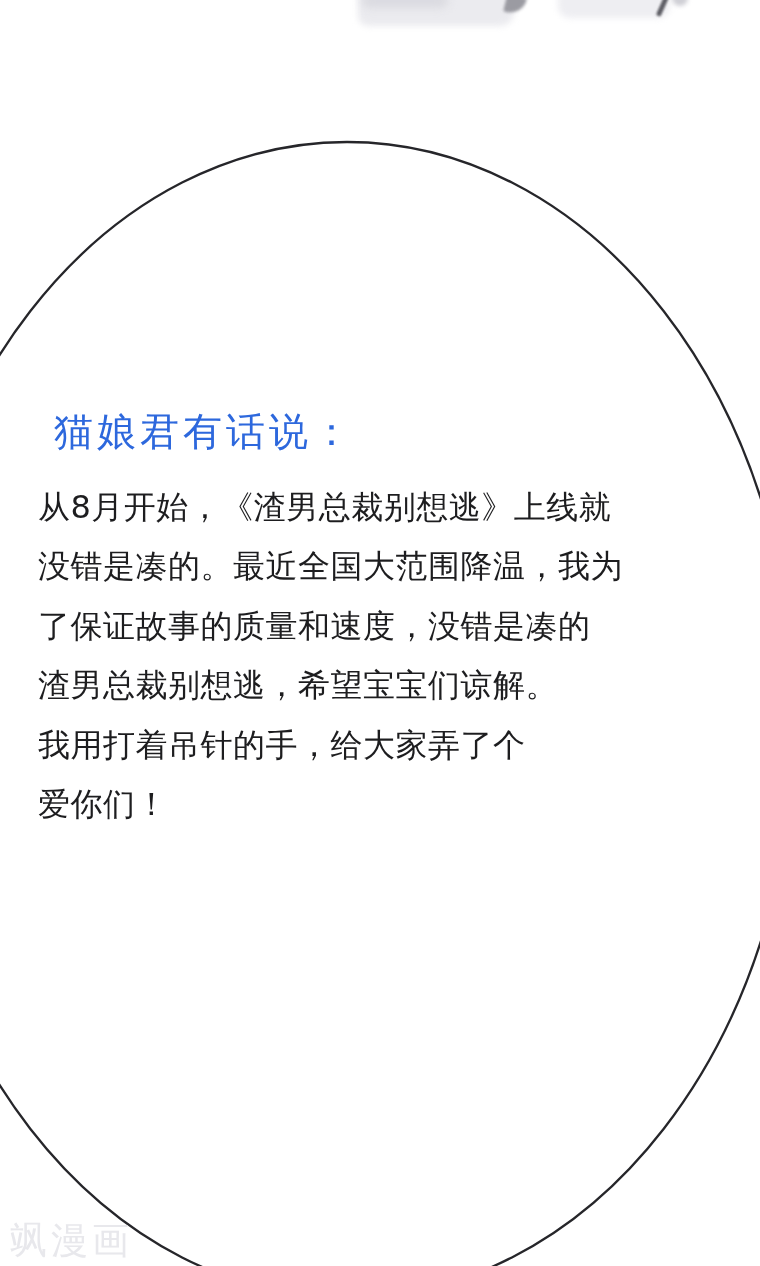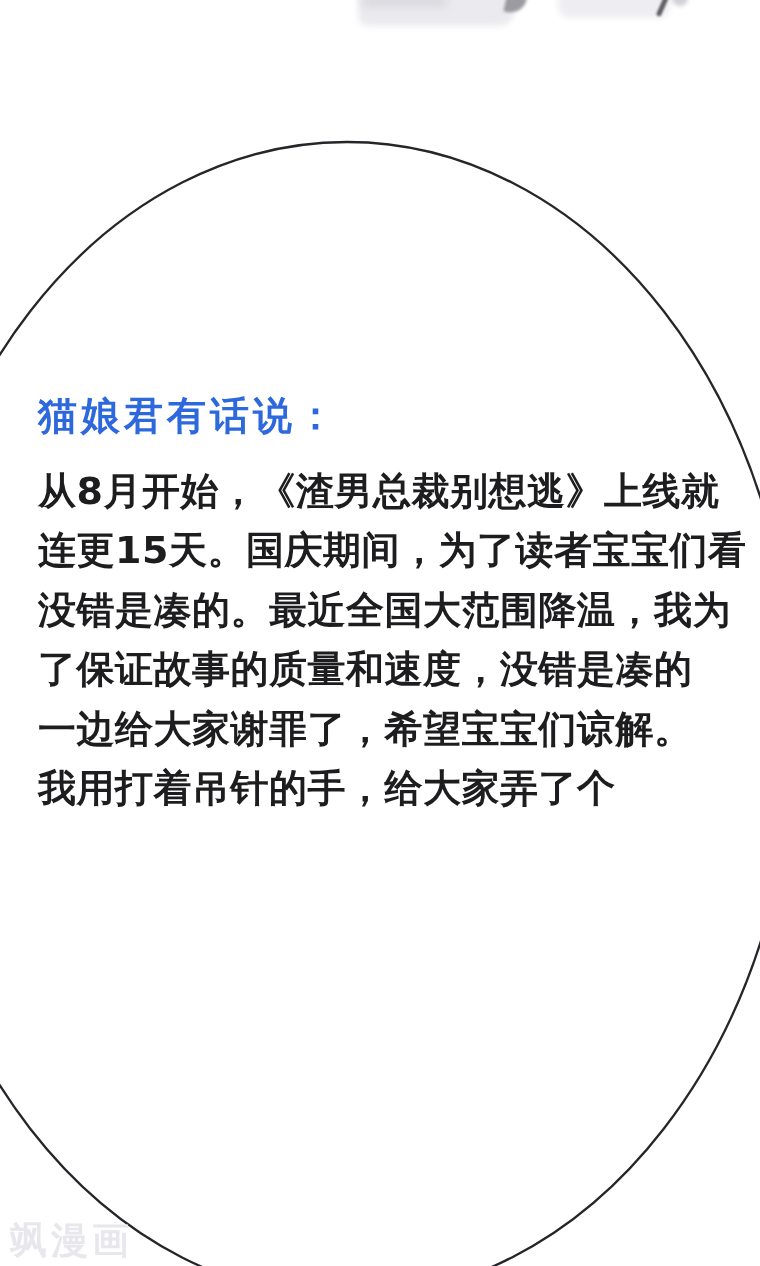--- a/index.html
+++ b/index.html
@@ -24,35 +24,35 @@
   .s2{left:558px;top:-6px;width:112px;height:24px;background:#eeeef2;border-radius:0 0 12px 12px;filter:blur(3px);}
   .s3{left:505px;top:-4px;width:20px;height:18px;background:#9b9ba2;border-radius:0 0 90% 10%;filter:blur(1.5px);transform:rotate(14deg);}
   .s4{left:660px;top:-5px;width:5px;height:22px;background:#5f5f66;filter:blur(0.8px);transform:rotate(24deg);border-radius:0 0 4px 4px;}
   .s5{left:672px;top:-4px;width:16px;height:10px;background:#cfcfd5;filter:blur(2px);border-radius:0 0 8px 8px;}
 
   .bubble-svg{position:absolute;left:0;top:0;width:760px;height:1266px;}
   .bubble-svg ellipse{fill:#ffffff;stroke:var(--outline_color);stroke-width:2.3;}
 
   .note{position:absolute;left:38px;top:392px;width:690px;}
   .heading{
-    margin:0;
-    font-size:39px;line-height:48px;font-weight:700;
+    margin:16px;
+    font-size:39px;line-height:48px;font-weight:400;
     letter-spacing:4px;color:var(--heading_color);
     white-space:nowrap;
   }
   .body-lines{margin-top:22px;}
   .note-line{
     height:59.4px;line-height:59.4px;
-    font-size:38px;font-weight:700;
+    font-size:32px;font-weight:400;
     letter-spacing:0.5px;color:var(--body_color);
     white-space:nowrap;
   }
   .watermark{
     position:absolute;left:10px;top:1216px;
-    font-size:37px;font-weight:700;letter-spacing:4px;
+    font-size:37px;font-weight:400;letter-spacing:4px;
     color:var(--watermark_color);
     white-space:nowrap;
   }
 </style>
 </head>
 <body>
 
 <div class="canvas">
 
   <div class="smudge s1"></div>
@@ -63,23 +63,23 @@
   <div class="smudge s5"></div>
 
   <svg class="bubble-svg" viewBox="0 0 760 1266" aria-hidden="true">
     <ellipse cx="347" cy="720" rx="448" ry="578"></ellipse>
   </svg>
 
   <div class="note">
     <h1 class="heading">猫娘君有话说：</h1>
     <div class="body-lines" id="note-body">
         <div class="note-line">从8月开始，《渣男总裁别想逃》上线就</div>
-        <div class="note-line">连更15天。国庆期间，为了读者宝宝们看</div>
         <div class="note-line">没错是凑的。最近全国大范围降温，我为</div>
         <div class="note-line">了保证故事的质量和速度，没错是凑的</div>
-        <div class="note-line">一边给大家谢罪了，希望宝宝们谅解。</div>
+        <div class="note-line">渣男总裁别想逃，希望宝宝们谅解。</div>
         <div class="note-line">我用打着吊针的手，给大家弄了个</div>
+        <div class="note-line">爱你们！</div>
       </div>
   </div>
 
   <div class="watermark">飒漫画</div>
 
 </div>
 
 </body></html>

